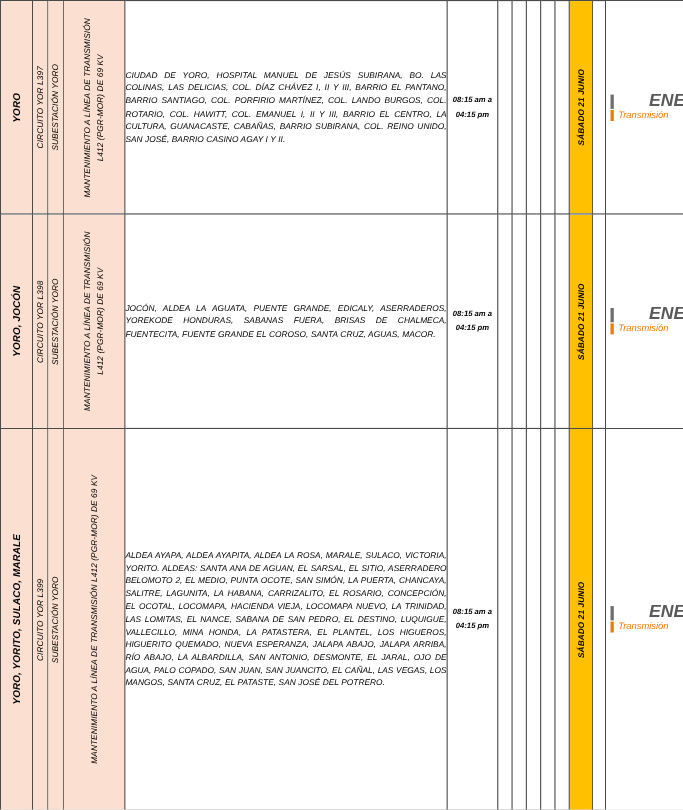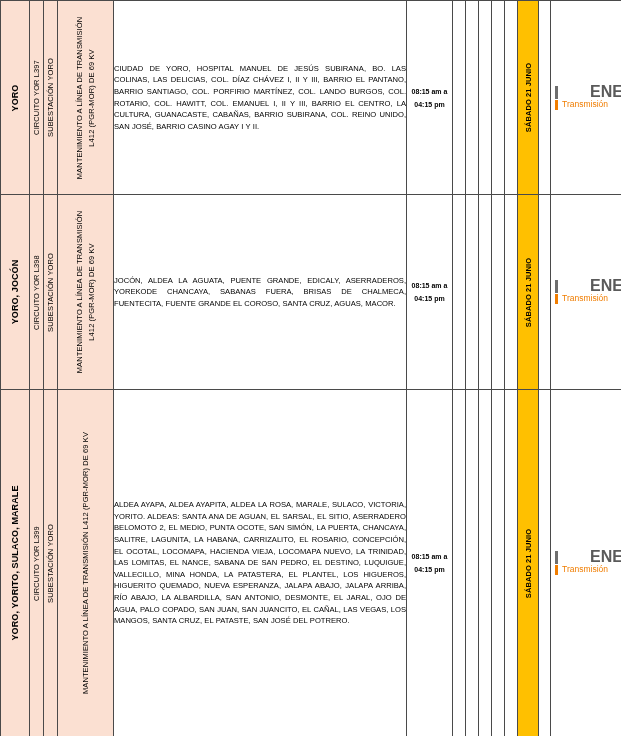--- a/index.html
+++ b/index.html
@@ -19,20 +19,21 @@
     border-collapse:collapse;
     table-layout:fixed;
     width:621px;
     height:736px;
   }
   table.grid td{
     border:1px solid #4a4a4a;
     padding:0;
     vertical-align:middle;
     box-sizing:border-box;
+    font-style:italic;
   }
   
   .vcell{
     background:#fbe0d2;
     position:relative;
   }
   .vtext{
     display:block;
     white-space:nowrap;
     transform:rotate(-90deg);
@@ -203,21 +204,21 @@
         <td class="vcell col-circuito">
           <span class="vtext" style="margin-left: -37.5px; margin-top: -4.5px;">CIRCUITO YOR L398</span>
         </td>
         <td class="vcell col-subestacion">
           <span class="vtext" style="margin-left: -39.5px; margin-top: -4.5px;">SUBESTACIÓN YORO</span>
         </td>
         <td class="vcell col-trabajo">
           <span class="vtext two-line" style="width:170px;margin-left:-85px;margin-top:-12px;">MANTENIMIENTO A LÍNEA DE TRANSMISIÓN L412 (PGR-MOR) DE 69 KV</span>
         </td>
         <td class="desc">
-          <p>JOCÓN, ALDEA LA AGUATA, PUENTE GRANDE, EDICALY, ASERRADEROS, YOREKODE CHANCAYA, SABANAS FUERA, BRISAS DE CHALMECA, FUENTECITA, FUENTE GRANDE EL COROSO, SANTA CRUZ, AGUAS, MACOR.</p>
+          <p>JOCÓN, ALDEA LA AGUATA, PUENTE GRANDE, EDICALY, ASERRADEROS, YOREKODE HONDURAS, SABANAS FUERA, BRISAS DE CHALMECA, FUENTECITA, FUENTE GRANDE EL COROSO, SANTA CRUZ, AGUAS, MACOR.</p>
         </td>
         <td class="hours">
           <span>08:15  am a</span>
           <span>04:15 pm</span>
         </td>
         <td class="blank"></td>
         <td class="blank"></td>
         <td class="blank"></td>
         <td class="blank"></td>
         <td class="blank"></td>

